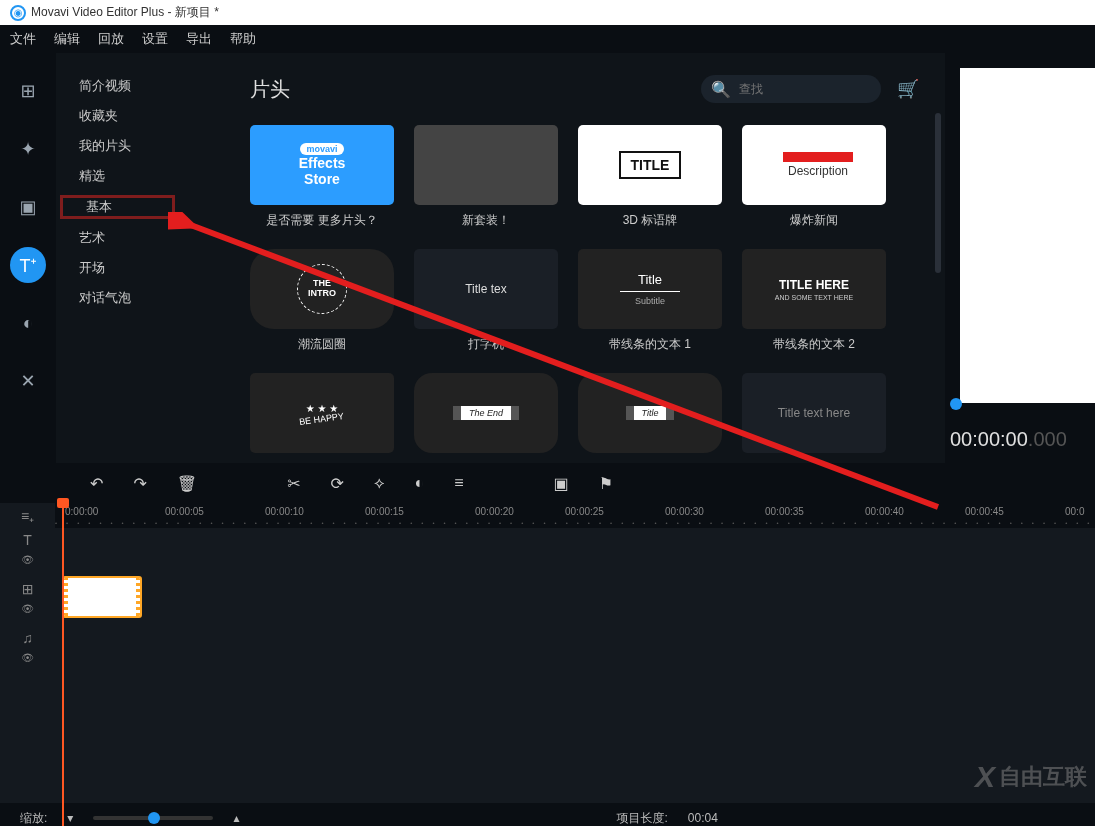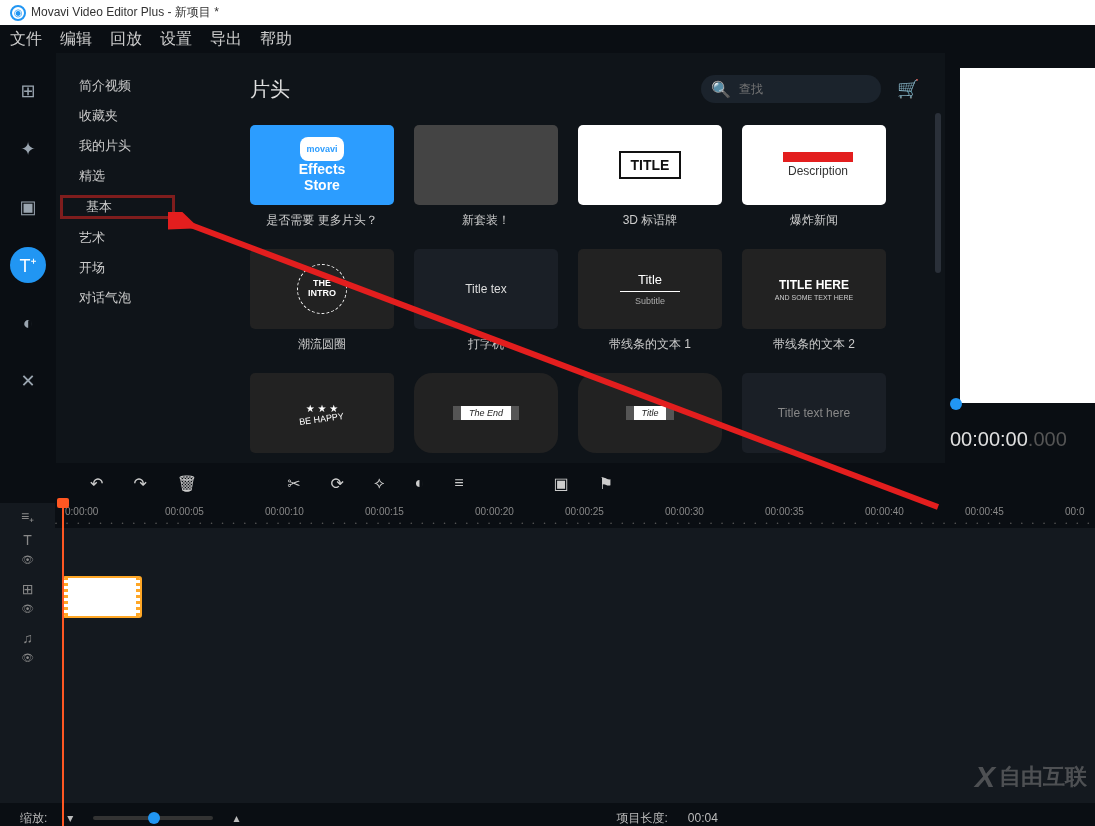--- a/index.html
+++ b/index.html
@@ -1,19 +1,19 @@
 <!DOCTYPE html>
 <html><head>
 <meta charset="utf-8">
 <style>
 *{box-sizing:border-box;margin:0;padding:0;font-family:"Microsoft YaHei",Arial,sans-serif;}
 body{width:1095px;height:826px;background:#0f1419;color:#e0e0e0;overflow:hidden;position:relative;}
 .titlebar{height:25px;background:#fff;color:#333;display:flex;align-items:center;padding:0 5px;font-size:12px;}
 .titlebar .app-icon{width:16px;height:16px;border:2px solid #2196F3;border-radius:50%;margin:0 5px;font-size:10px;color:#2196F3;display:flex;align-items:center;justify-content:center;}
-.menubar{height:28px;background:#0a0e13;display:flex;align-items:center;padding:0 10px;gap:18px;font-size:16px;color:#ccc;}
+.menubar{height:28px;background:#0a0e13;display:flex;align-items:center;padding:0 10px;gap:18px;font-size:13px;color:#ccc;}
 .menubar span{cursor:pointer;}
 .main{display:flex;height:410px;}
 .toolrail{width:56px;background:#0a0e13;display:flex;flex-direction:column;align-items:center;gap:22px;padding-top:20px;}
 .toolrail .ticon{width:36px;height:36px;display:flex;align-items:center;justify-content:center;border-radius:50%;cursor:pointer;font-size:18px;color:#9aa5b0;}
 .toolrail .ticon.active{background:#2196F3;color:#fff;}
 .sidebar{width:176px;background:#0f1419;padding-top:18px;}
 .sidebar .sitem{height:30px;display:flex;align-items:center;padding-left:23px;font-size:13px;color:#ccc;cursor:pointer;}
 .sidebar .sitem.sel{background:#1e2730;}
 .sidebar .sitem.highlight{border:3px solid #7f1d1d;margin:4px;width:115px;height:24px;}
 .content{flex:1;background:#0f1419;padding:18px 18px 0 18px;overflow:hidden;position:relative;}
@@ -63,21 +63,21 @@
 .t-collage div:nth-child(2){background:linear-gradient(45deg,#6bf,#6fc);}
 .t-collage div:nth-child(3){background:linear-gradient(45deg,#fc6,#f96);}
 .t-collage div:nth-child(4){background:linear-gradient(45deg,#9f6,#6f9);}
 .t-collage div:nth-child(5){background:#ff9;}
 .t-collage div:nth-child(6){background:#9ff;}
 .t-title3d{background:#fff;}
 .t-title3d .tbox{background:#fff;border:2px solid #111;padding:4px 10px;font-weight:bold;color:#111;font-size:14px;}
 .t-news{background:#fff;display:flex;flex-direction:column;justify-content:center;padding-left:8px;}
 .t-news .nbar{width:70px;height:10px;background:#e31e1e;}
 .t-news .ntxt{font-size:12px;color:#333;margin-top:2px;}
-.t-circle{background:#222;}
+.t-circle{background:#222;border-radius:24px;}
 .t-circle .circ{width:50px;height:50px;border:1px dashed #fff;border-radius:50%;display:flex;align-items:center;justify-content:center;font-size:9px;font-weight:bold;color:#fff;text-align:center;line-height:1.1;}
 .t-linebar{background:#222;flex-direction:column;gap:2px;}
 .t-linebar .tlt{font-size:13px;color:#fff;}
 .t-linebar .tls{font-size:9px;color:#aaa;}
 .t-linebar .tline{width:60px;height:1px;background:#fff;margin:2px 0;}
 .t-here{background:#222;flex-direction:column;gap:2px;}
 .t-here .tht{font-size:12px;font-weight:bold;color:#fff;}
 .t-here .ths{font-size:7px;color:#ccc;}
 .t-banner{background:#222;border-radius:18px;}
 .t-banner .rib{background:#fff;color:#222;font-size:9px;padding:2px 8px;font-style:italic;position:relative;}
@@ -134,21 +134,21 @@
       <div class="search-box">
         <span>🔍</span>
         <input placeholder="查找" style="">
       </div>
       <div class="cart-icon">🛒</div>
     </div>
 
     <div class="grid">
       <div class="card">
         <div class="thumb t-effects">
-            <span style="background:#fff;color:#2c9dff;border-radius:8px;padding:7px 6px;font-size:9px">movavi</span>
+            <span style="background:#fff;color:#2c9dff;border-radius:8px;padding:1px 6px;font-size:9px">movavi</span>
             <span>Effects</span>
             <span>Store</span>
           </div>
         <div class="card-label">是否需要 更多片头？</div>
       </div>
       <div class="card">
         <div class="thumb t-collage">
             <div></div>
             <div></div>
             <div></div>

